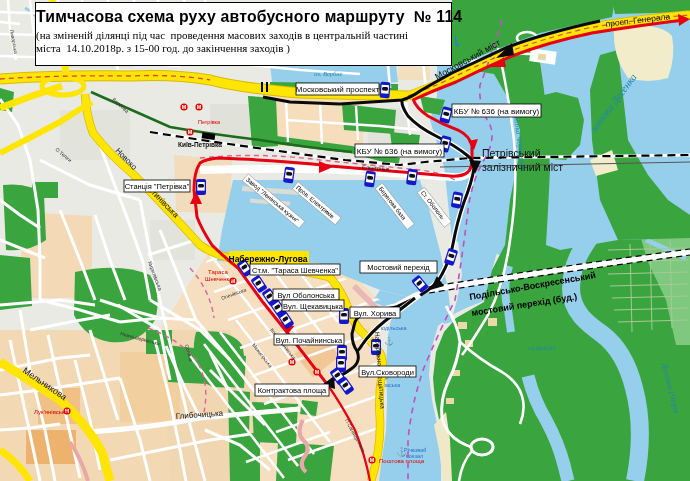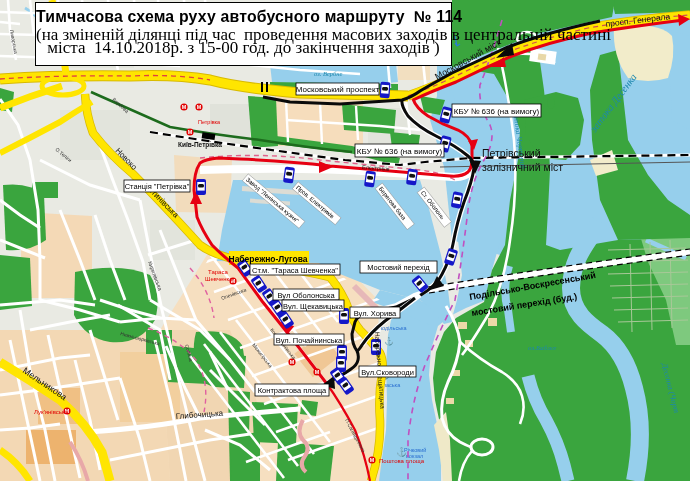--- a/index.html
+++ b/index.html
@@ -629,17 +629,17 @@
 <g>
           <rect x="360" y="261" width="77" height="12" fill="#fff" stroke="#000" stroke-width="0.8"></rect>
           <text x="398.5" y="270" text-anchor="middle" font-size="7.5">Мостовий перехід</text>
         </g>
 
 <text transform="translate(470,300) rotate(-10)" font-size="9" font-weight="bold">Подільсько-Воскресенський</text>
 <text transform="translate(472,316) rotate(-9)" font-size="9" font-weight="bold">мостовий перехід (буд.)</text>
 </g>
 </svg>
 
-<div style="position:absolute;left:35px;top:2px;width:415px;height:62px;background:#fff;border:1px solid #000;text-align:center;white-space:nowrap;">
+<div style="position:absolute;left:35px;top:2px;width:415px;height:62px;background:#fff;border:1px solid #000;text-align:left;white-space:nowrap;">
 <div style="font-family:'Liberation Sans',sans-serif;font-weight:bold;font-size:15.8px;letter-spacing:0.2px;padding-top:5px;">Тимчасова схема руху автобусного маршруту&nbsp; № 114</div>
-<div style="font-family:'Liberation Serif',serif;font-size:17px;line-height:12.5px;padding-top:3px;">(на зміненій ділянці під час&nbsp; проведення масових заходів в центральній частині<br>міста&nbsp; 14.10.2018р. з 15-00 год. до закінчення заходів )</div>
+<div style="font-family:'Liberation Serif',serif;font-size:11px;line-height:12.5px;padding-top:3px;">(на зміненій ділянці під час&nbsp; проведення масових заходів в центральній частині<br>міста&nbsp; 14.10.2018р. з 15-00 год. до закінчення заходів )</div>
 </div>
 </div>
 
 </body></html>

